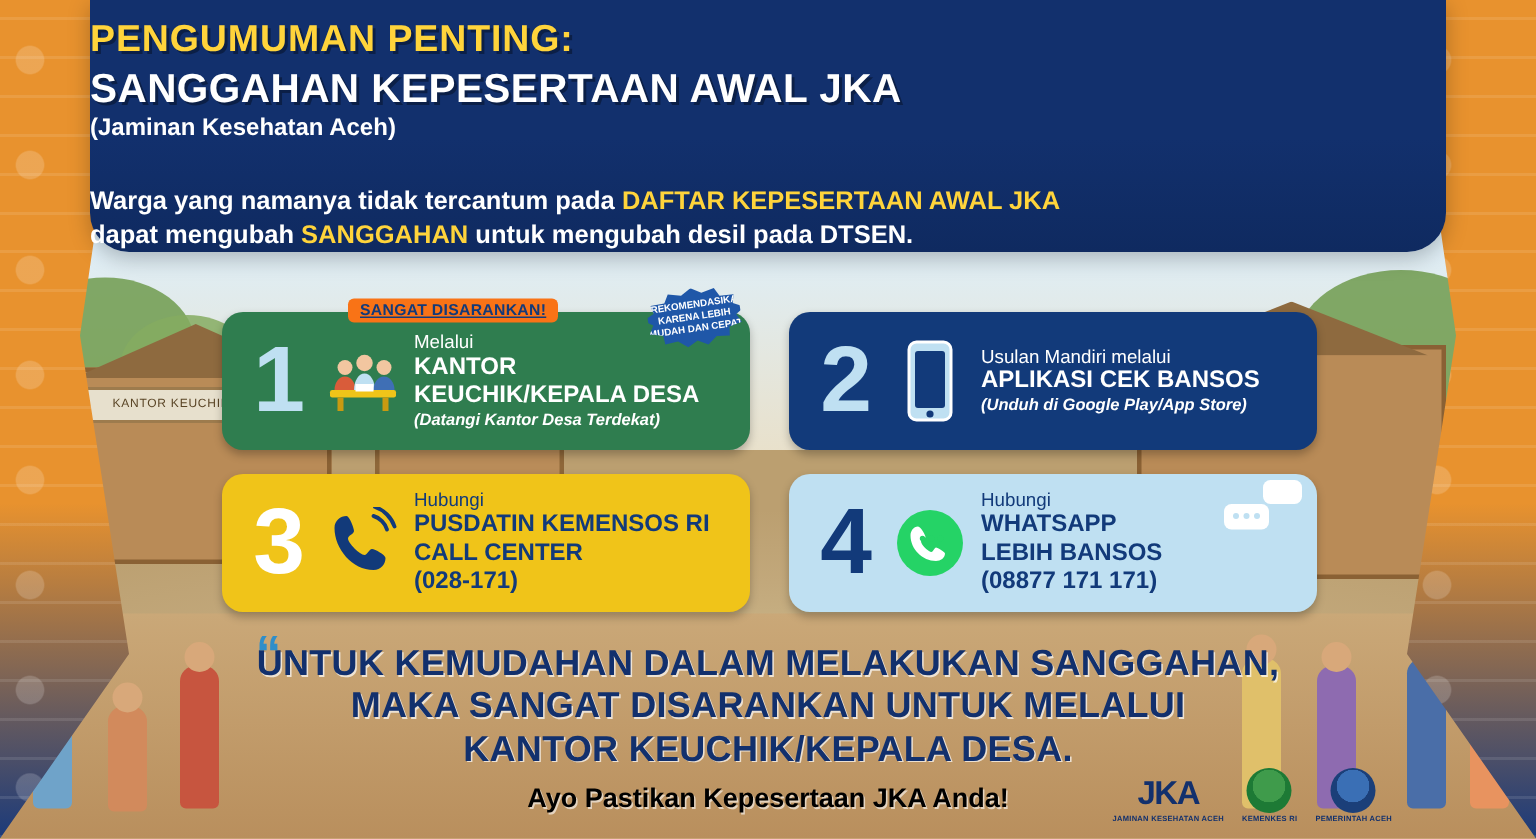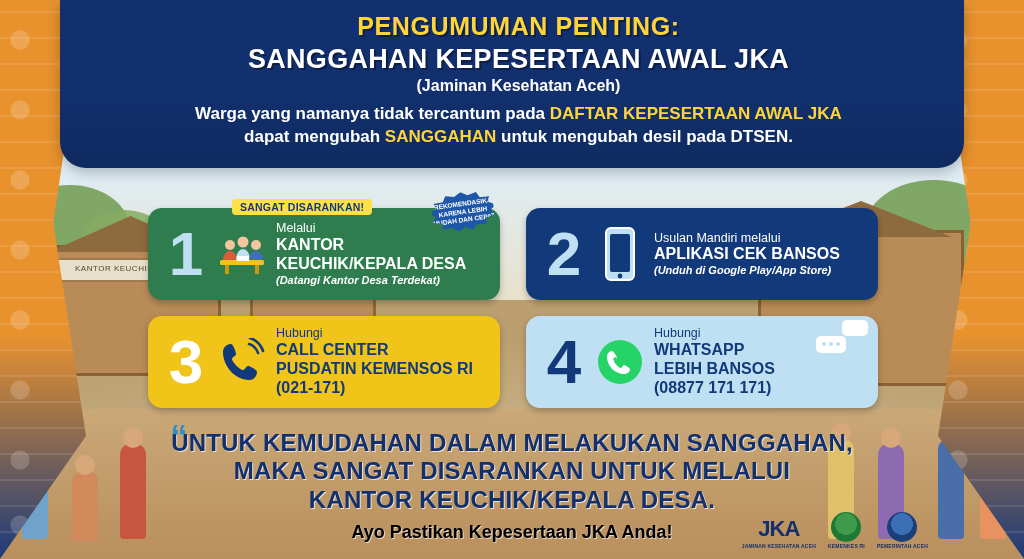--- a/index.html
+++ b/index.html
@@ -131,25 +131,23 @@
   .header {
     position: absolute;
     left: 60px;
     right: 60px;
     top: 0;
     height: 168px;
     background: linear-gradient(to bottom, #12306d 0%, #12306d 55%, #0f2a60 100%);
     border-radius: 0 0 26px 26px;
     box-shadow: 0 4px 14px rgba(0,0,0,.25);
     z-index: 5;
-    text-align: center;
     color: #ffffff;
     padding-top: 12px;
     box-sizing: border-box;
-    padding-left: 13px;
   }
   .header .title1 {
     font-size: 25px;
     font-weight: bold;
     color: #ffd43b;
     letter-spacing: .6px;
     text-shadow: 2px 2px 0 rgba(0,0,0,.35);
   }
   .header .title2 {
     font-size: 27px;
@@ -161,21 +159,21 @@
   }
   .header .subtitle {
     font-size: 16px;
     font-weight: bold;
     color: #ffffff;
     margin-top: 2px;
   }
   .header .body-line {
     font-size: 17px;
     font-weight: bold;
-    margin-top: 8px;
+    margin-top: 28px;
     line-height: 1.35;
   }
   .header .hl {
     color: #ffd43b;
   }
 
   
   .methods-heading {
     position: absolute;
     left: 0; right: 0;
@@ -264,27 +262,28 @@
   .card.c4 .card-text { color: #123a7a; }
 
   .t-small { font-size: 12.5px; font-weight: normal; }
   .t-big { font-size: 16px; font-weight: bold; }
   .t-note { font-size: 11px; font-weight: bold; font-style: italic; }
 
   .badge-rec {
     position: absolute;
     left: 84px;
     top: -9px;
-    background: #fde047;
+    background: #f97316;
     color: #123a7a;
     font-size: 10.5px;
     font-weight: bold;
     padding: 2px 8px;
     border-radius: 4px;
     letter-spacing: .2px;
+    text-decoration: underline;
   }
   .badge-star {
     position: absolute;
     right: 6px;
     top: -16px;
     width: 62px;
     height: 40px;
     color: #ffffff;
     font-size: 6.5px;
     font-weight: bold;
@@ -470,23 +469,23 @@
       <div class="num">3</div>
       <div class="card-icon">
         <svg width="46" height="48" viewBox="0 0 46 48">
           <path d="M12 6c-4 0-8 3-8 8 0 14 12 28 26 28 5 0 8-4 8-8 0-2-7-6-9-6-2 0-3 4-5 4-3 0-11-8-11-11 0-2 4-3 4-5 0-2-3-10-5-10z" fill="#123a7a"></path>
           <path d="M30 6c4 1 8 5 9 9" stroke="#123a7a" stroke-width="2.6" fill="none" stroke-linecap="round"></path>
           <path d="M31 0c6 2 11 7 13 13" stroke="#123a7a" stroke-width="2.6" fill="none" stroke-linecap="round"></path>
         </svg>
       </div>
       <div class="card-text">
         <div class="t-small">Hubungi</div>
+        <div class="t-big">PUSDATIN KEMENSOS RI</div>
         <div class="t-big">CALL CENTER</div>
-        <div class="t-big">PUSDATIN KEMENSOS RI</div>
-        <div class="t-big">(021-171)</div>
+        <div class="t-big">(028-171)</div>
       </div>
     </div>
 
     <div class="card c4">
       <div class="num">4</div>
       <div class="card-icon">
         <svg width="50" height="50" viewBox="0 0 50 50">
           <circle cx="25" cy="25" r="22" fill="#25d366"></circle>
           <path d="M17 14c-3 0-5 3-5 6 0 9 8 17 17 17 3 0 6-2 6-5 0-1-5-4-6-4s-2 3-3 3c-2 0-7-5-7-7 0-1 3-2 3-3s-3-7-5-7z" fill="#ffffff"></path>
           <circle cx="20" cy="22" r="1.8" fill="#25d366"></circle>

